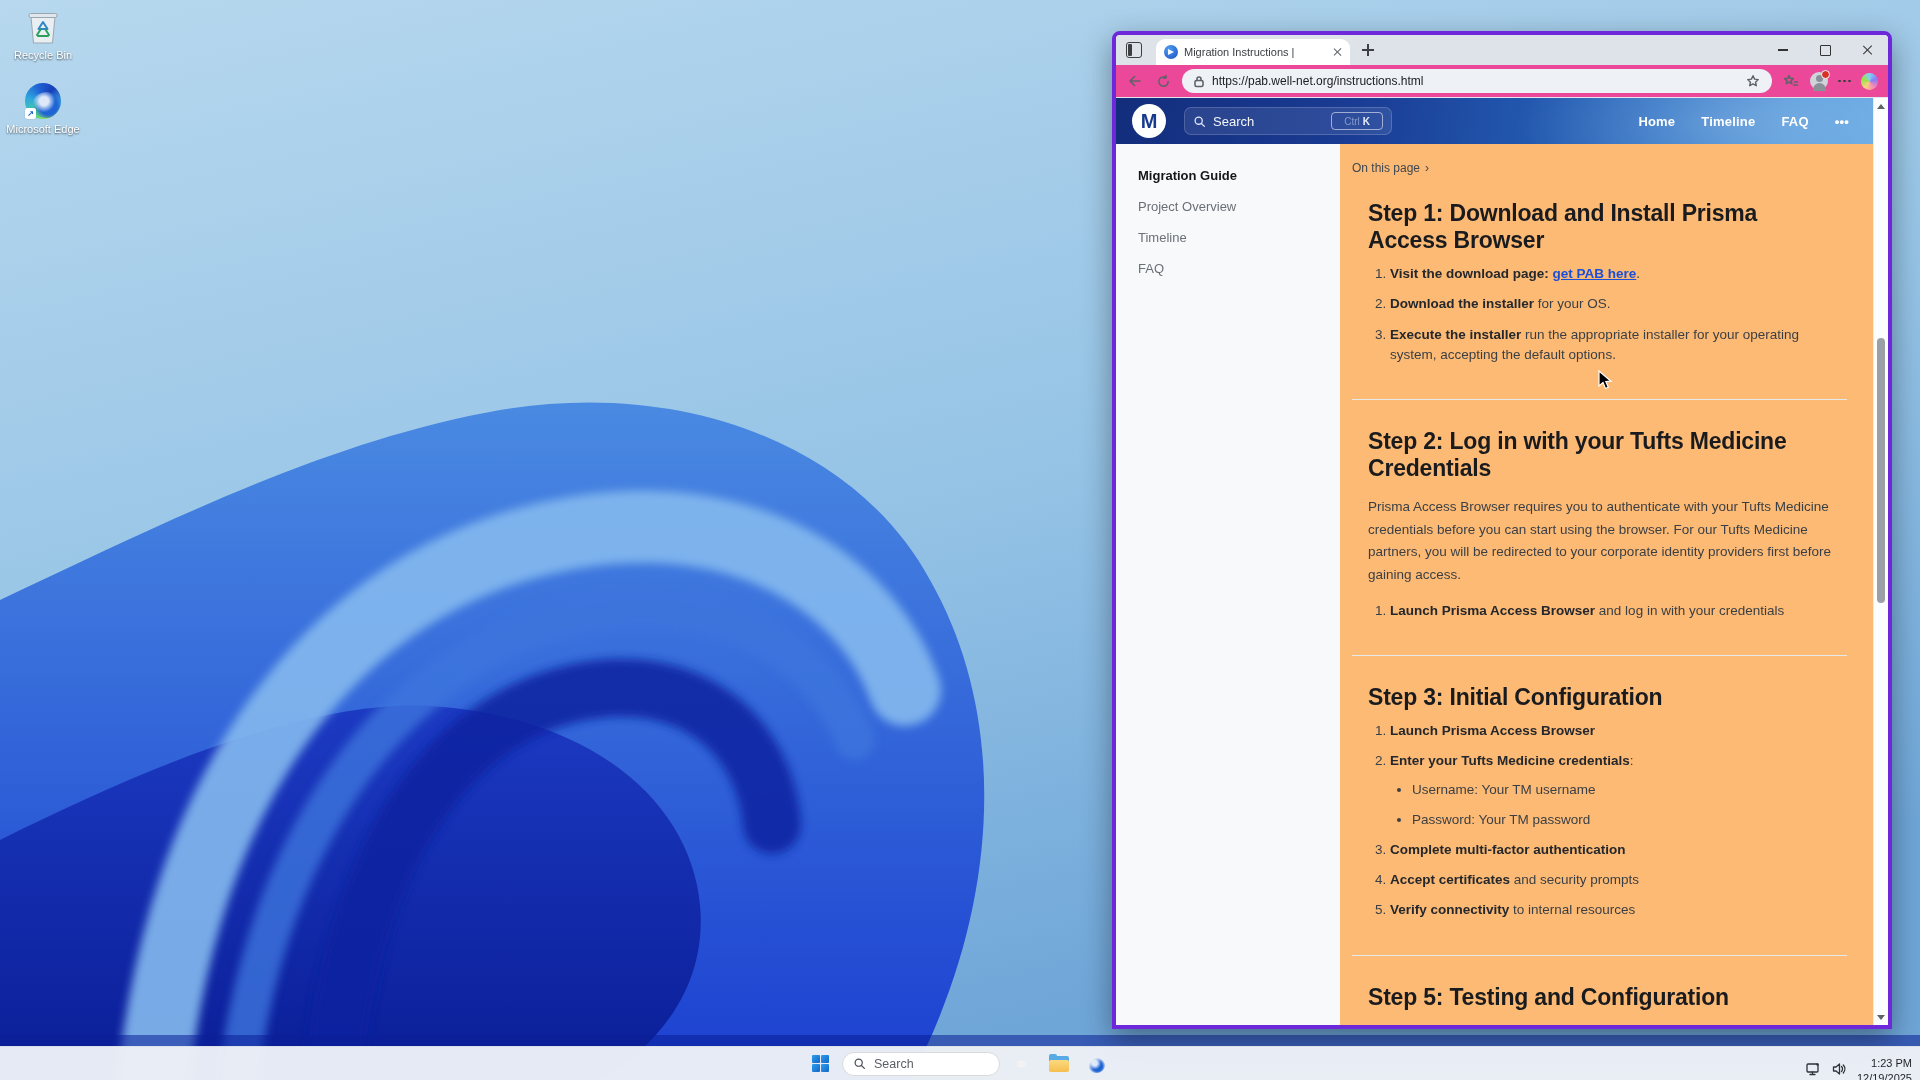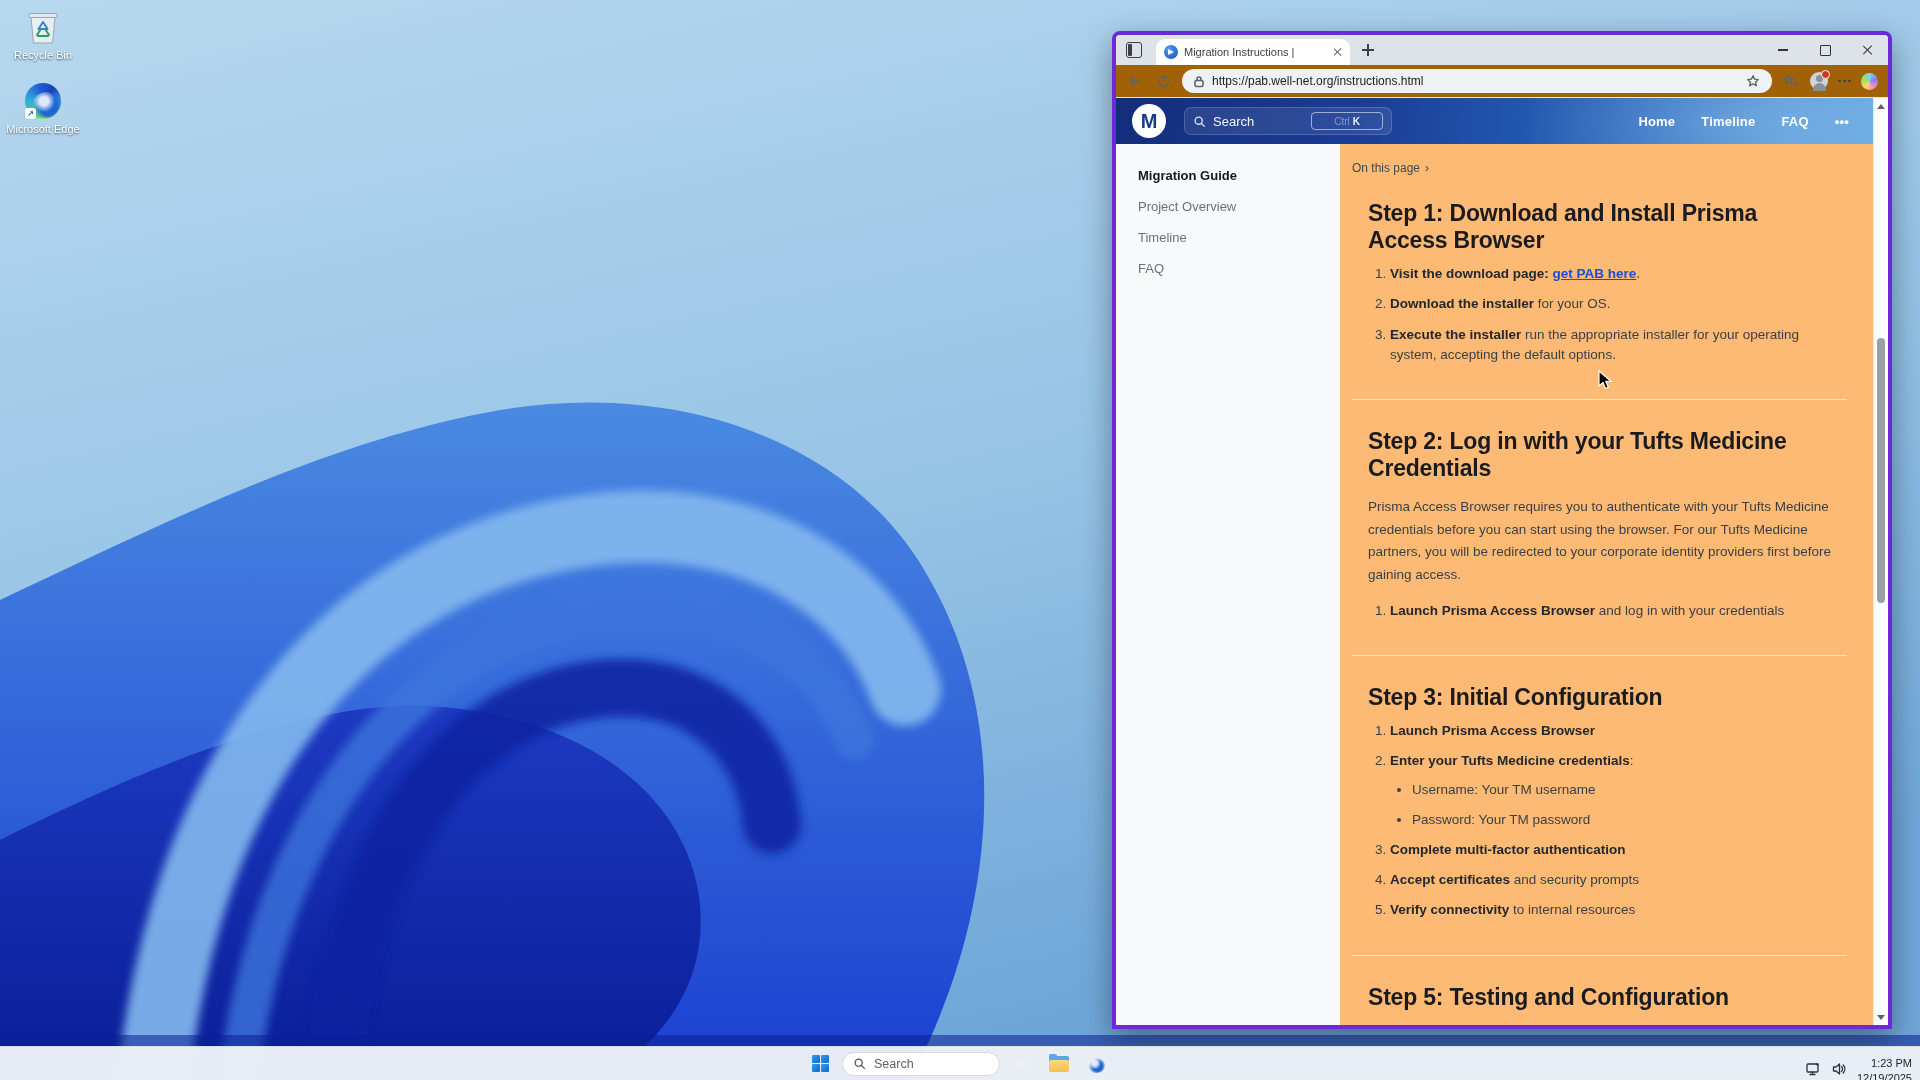--- a/index.html
+++ b/index.html
@@ -41,21 +41,21 @@
   .plus-icon::before{content:"";position:absolute;top:5.4px;left:0;width:12px;height:1.4px;background:#3c4043;}
   .plus-icon::after{content:"";position:absolute;left:5.4px;top:0;width:1.4px;height:12px;background:#3c4043;}
   .strip-spacer{flex:1;}
   .win-ctl{width:42px;height:30px;display:flex;align-items:center;justify-content:center;}
   .min-glyph{width:10px;height:1.4px;background:#333;}
   .max-glyph{width:9px;height:9px;border:1.3px solid #333;border-radius:1px;}
   .close-glyph{width:10px;height:10px;position:relative;}
   .close-glyph::before,.close-glyph::after{content:"";position:absolute;left:4.5px;top:-1px;width:1.3px;height:12px;background:#333;}
   .close-glyph::before{transform:rotate(45deg);} .close-glyph::after{transform:rotate(-45deg);}
   
-  .toolbar{height:32px;background:#a16207;border-bottom:1px solid #e2e5e9;display:flex;align-items:center;gap:10px;padding:0 10px;flex:0 0 auto;}
+  .toolbar{height:32px;background:#ec4899;border-bottom:1px solid #e2e5e9;display:flex;align-items:center;gap:10px;padding:0 10px;flex:0 0 auto;}
   .tb-icon{width:18px;height:18px;display:flex;align-items:center;justify-content:center;flex:0 0 auto;}
   .tb-icon svg{stroke:#5f6368;fill:none;stroke-width:1.6;stroke-linecap:round;stroke-linejoin:round;}
   .urlbar{flex:1;height:24px;background:#eef1f5;border-radius:13px;display:flex;align-items:center;gap:7px;padding:0 10px;min-width:0;}
   .url-text{font-size:12px;color:#202124;white-space:nowrap;overflow:hidden;flex:1;}
   .avatar{width:18px;height:18px;border-radius:50%;background:#cfd4da;position:relative;overflow:visible;flex:0 0 auto;}
   .avatar::before{content:"";position:absolute;left:5.5px;top:3px;width:7px;height:7px;border-radius:50%;background:#8a9097;}
   .avatar::after{content:"";position:absolute;left:2.5px;top:10.5px;width:13px;height:8px;border-radius:7px 7px 0 0;background:#8a9097;}
   .red-dot{position:absolute;right:-2px;top:-2px;width:7px;height:7px;border-radius:50%;background:#d93025;border:1px solid #f6f8fa;}
   .dots3{display:flex;gap:2.5px;}
   .dots3 i{width:2.6px;height:2.6px;border-radius:50%;background:#3c4043;}
@@ -67,21 +67,21 @@
   .site-header{height:46px;flex:0 0 auto;display:flex;align-items:center;gap:18px;padding:0 16px;position:relative;overflow:hidden;
     background:linear-gradient(97deg,#132d7c 0%,#1a3c94 32%,#2257ae 54%,#3c7cc9 72%,#5f9fdd 88%,#6babe4 100%);}
   .site-header::after{content:"";position:absolute;right:-60px;top:-40px;width:420px;height:130px;border-radius:50%;
     background:radial-gradient(ellipse at center,rgba(255,255,255,.14),rgba(255,255,255,0) 70%);pointer-events:none;}
   .site-logo{width:34px;height:34px;border-radius:50%;background:#fff;display:flex;align-items:center;justify-content:center;
     font-weight:800;font-size:20px;color:#173a8f;flex:0 0 auto;}
   .hdr-search{width:190px;height:26px;border-radius:7px;background:rgba(255,255,255,.09);border:1px solid rgba(255,255,255,.18);
     display:flex;align-items:center;gap:7px;padding:0 8px;color:#e8eefc;flex:0 0 auto;}
   .hdr-search svg{stroke:#dfe8fa;fill:none;stroke-width:1.6;stroke-linecap:round;}
   .hdr-search .s-lbl{font-size:13px;color:rgba(255,255,255,.95);flex:1;}
-  .kbd{height:16px;border:1px solid rgba(255,255,255,.55);border-radius:4px;display:flex;align-items:center;gap:3px;padding:0 22px;font-size:10px;}
+  .kbd{height:16px;border:1px solid rgba(255,255,255,.55);border-radius:4px;display:flex;align-items:center;gap:3px;padding:0 12px;font-size:10px;}
   .kbd .mod{opacity:.45;} .kbd .key{font-weight:700;}
   .hdr-spacer{flex:1;}
   .site-nav{display:flex;align-items:center;gap:26px;margin-right:8px;}
   .site-nav .nav-item{color:#fff;font-size:13px;font-weight:700;letter-spacing:.2px;white-space:nowrap;}
   
   .site-body{flex:1;display:flex;min-height:0;background:#fdba74;}
   .doc-sidebar{width:224px;flex:0 0 auto;background:#f8f9fa;padding-top:16px;box-sizing:border-box;}
   .side-item{padding:8px 22px;font-size:13px;color:#6a7077;cursor:pointer;}
   .side-item.active{color:#141619;font-weight:700;}
   .doc-content{flex:1;padding:14px 26px 0 12px;min-width:0;overflow:hidden;}

